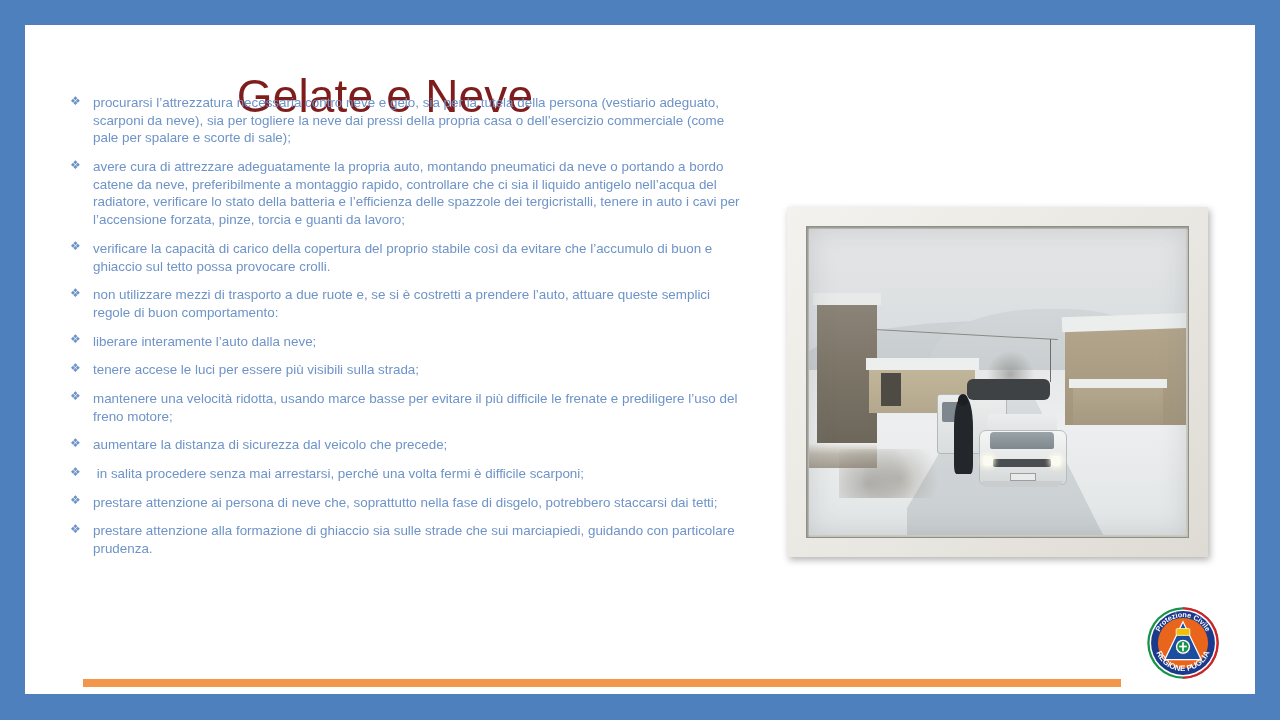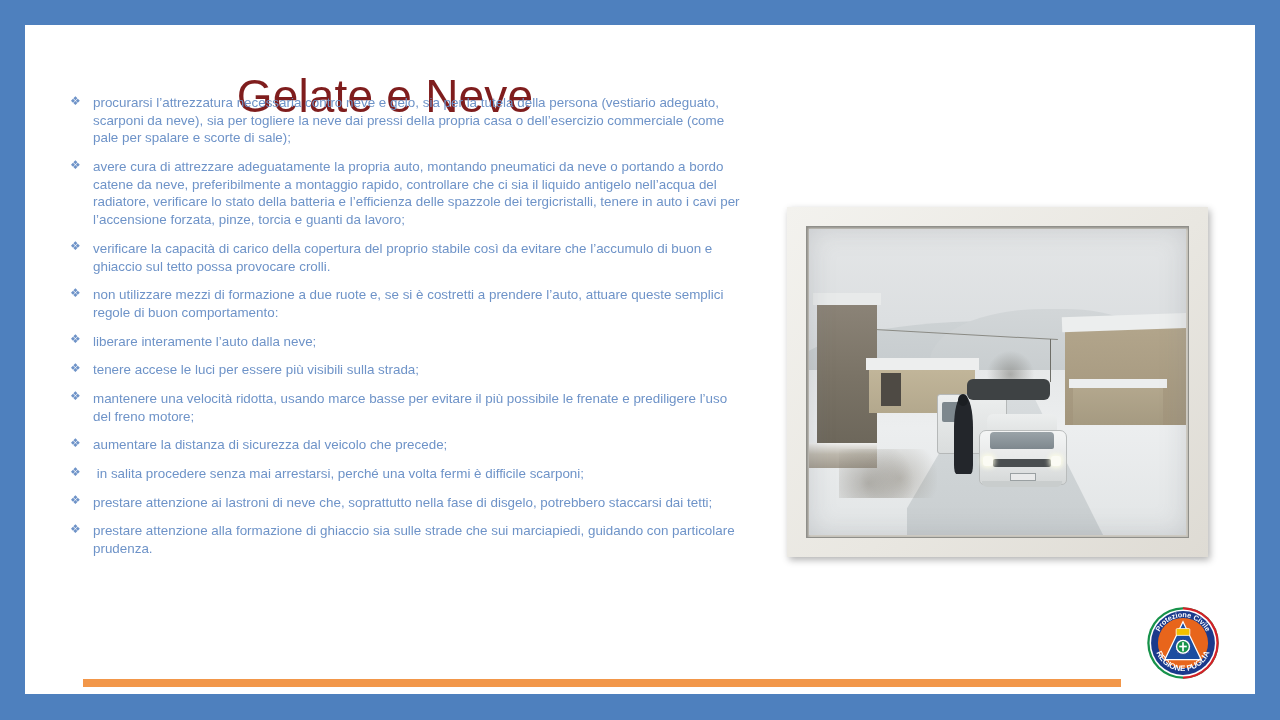--- a/index.html
+++ b/index.html
@@ -304,51 +304,51 @@
         <span class="btext">avere cura di attrezzare adeguatamente la propria auto, montando pneumatici da neve o portando a bordo catene da neve, preferibilmente a montaggio rapido, controllare che ci sia il liquido antigelo nell’acqua del radiatore, verificare lo stato della batteria e l’efficienza delle spazzole dei tergicristalli, tenere in auto i cavi per l’accensione forzata, pinze, torcia e guanti da lavoro;</span>
       </div>
 
       <div class="bullet">
         <span class="marker">❖</span>
         <span class="btext">verificare la capacità di carico della copertura del proprio stabile così da evitare che l’accumulo di buon e ghiaccio sul tetto possa provocare crolli.</span>
       </div>
 
       <div class="bullet">
         <span class="marker">❖</span>
-        <span class="btext">non utilizzare mezzi di formazione a due ruote e, se si è costretti a prendere l’auto, attuare queste semplici regole di buon comportamento:</span>
+        <span class="btext">non utilizzare mezzi di trasporto a due ruote e, se si è costretti a prendere l’auto, attuare queste semplici regole di buon comportamento:</span>
       </div>
 
       <div class="bullet">
         <span class="marker">❖</span>
         <span class="btext">liberare interamente l’auto dalla neve;</span>
       </div>
 
       <div class="bullet">
         <span class="marker">❖</span>
         <span class="btext">tenere accese le luci per essere più visibili sulla strada;</span>
       </div>
 
       <div class="bullet">
         <span class="marker">❖</span>
-        <span class="btext">mantenere una velocità ridotta, usando marce basse per evitare il più possibile le frenate e prediligere l’uso del freno motore;</span>
+        <span class="btext">mantenere una velocità ridotta, usando marce basse per evitare il più difficile le frenate e prediligere l’uso del freno motore;</span>
       </div>
 
       <div class="bullet">
         <span class="marker">❖</span>
         <span class="btext">aumentare la distanza di sicurezza dal veicolo che precede;</span>
       </div>
 
       <div class="bullet">
         <span class="marker">❖</span>
         <span class="btext"> in salita procedere senza mai arrestarsi, perché una volta fermi è difficile scarponi;</span>
       </div>
 
       <div class="bullet">
         <span class="marker">❖</span>
-        <span class="btext">prestare attenzione ai lastroni di neve che, soprattutto nella fase di disgelo, potrebbero staccarsi dai tetti;</span>
+        <span class="btext">prestare attenzione ai persona di neve che, soprattutto nella fase di disgelo, potrebbero staccarsi dai tetti;</span>
       </div>
 
       <div class="bullet">
         <span class="marker">❖</span>
         <span class="btext">prestare attenzione alla formazione di ghiaccio sia sulle strade che sui marciapiedi, guidando con particolare prudenza.</span>
       </div>
 
     </div>
 
     <div class="orange-rule"></div>

